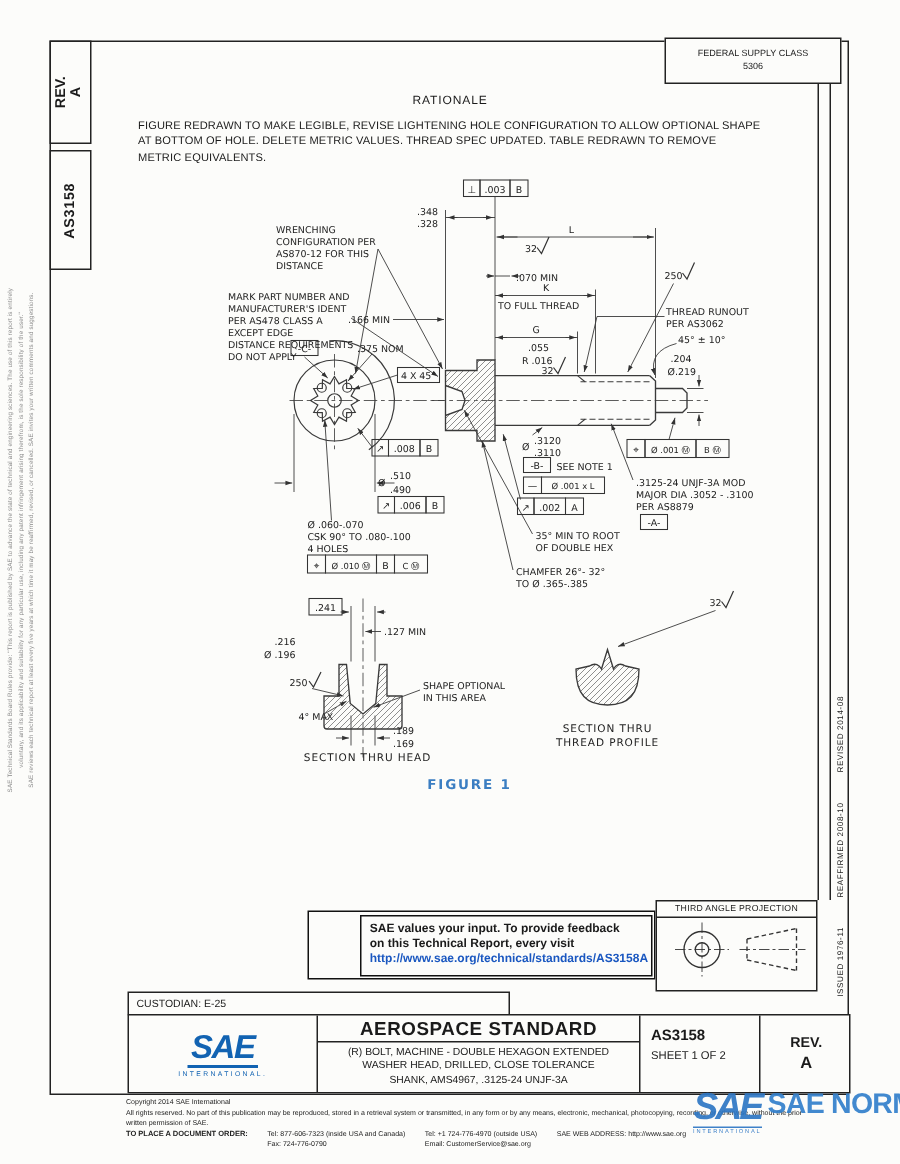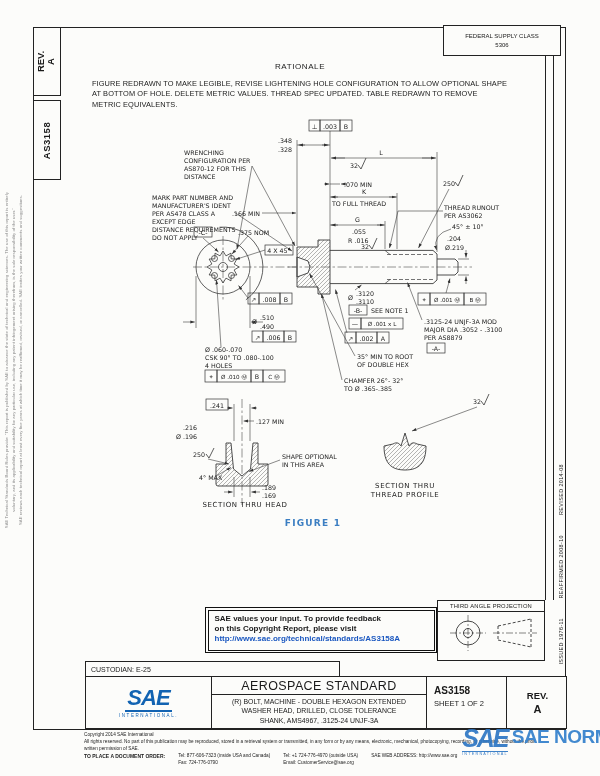--- a/index.html
+++ b/index.html
@@ -10,28 +10,28 @@
   .thin-line{border-left:1.2px solid #222;width:0;}
   .vtext{writing-mode:vertical-rl;transform:rotate(180deg);}
   .rot{transform:rotate(-90deg);}
   .center{display:flex;align-items:center;justify-content:center;}
   svg text{font-family:"DejaVu Sans","Liberation Sans",sans-serif;font-size:6.3px;fill:#222;}
   svg .cap{font-size:7px;letter-spacing:.6px;}
   svg .sym{font-size:6.6px;}
   .fsc{font-size:6px;text-align:center;line-height:1.5;}
   .rat-head{font-size:8px;letter-spacing:.6px;text-align:center;font-weight:bold;font-weight:normal;}
   .rat-body{font-size:7.4px;line-height:1.4;letter-spacing:.1px;}
-  .fb-box{font-size:8px;font-weight:bold;line-height:1.3;}
+  .fb-box{font-size:8px;font-weight:bold;line-height:1.3;margin-left:32px;}
   .fb-link{color:#1a57c0;}
   .proj-label{font-size:5.8px;text-align:center;letter-spacing:.2px;}
   .tb-cell{box-sizing:border-box;border-left:1.3px solid #222;position:relative;}
   .sae-logo{color:#1263b2;font-style:italic;font-weight:900;font-size:22px;letter-spacing:-1px;line-height:1;
             border-bottom:2.5px solid #1263b2;padding:0 2px 1px 2px;}
   .sae-sub{color:#1263b2;font-size:4.5px;letter-spacing:1.6px;margin-top:1px;}
-  .aero{font-weight:normal;font-size:12.5px;letter-spacing:.4px;text-align:center;}
+  .aero{font-weight:bold;font-size:12.5px;letter-spacing:.4px;text-align:center;}
   .title-lines{font-size:6.9px;text-align:center;line-height:1.35;margin-top:2px;}
   .footer{font-size:4.7px;color:#222;line-height:1.45;}
   .footer b{font-size:5px;}
   .wm{display:flex;align-items:flex-start;gap:4px;opacity:.92;}
   .wm-logo{color:#2e77c4;font-style:italic;font-weight:900;font-size:25px;line-height:.9;letter-spacing:-2px;}
   .wm-text{color:#3380cc;font-weight:900;font-size:19px;line-height:1;letter-spacing:-.5px;white-space:nowrap;}
   .wm-sub{color:#2e77c4;font-size:3.8px;letter-spacing:1.2px;border-top:1px solid #2e77c4;margin-top:1px;}
   .disclaimer{font-size:4.2px;color:#8a8a8a;letter-spacing:.1px;white-space:nowrap;}
 </style>
 </head>
@@ -321,21 +321,21 @@
   <div class="abs rat-head" style="left:60px;top:62px;width:480px;">RATIONALE</div>
   <div class="abs rat-body" style="left:92px;top:79px;width:450px;">
     <div>FIGURE REDRAWN TO MAKE LEGIBLE, REVISE LIGHTENING HOLE CONFIGURATION TO ALLOW OPTIONAL SHAPE</div>
     <div>AT BOTTOM OF HOLE. DELETE METRIC VALUES. THREAD SPEC UPDATED. TABLE REDRAWN TO REMOVE</div>
     <div>METRIC EQUIVALENTS.</div>
   </div>
 
   <div class="abs" style="left:205px;top:607px;width:232px;height:46px;border:1.6px solid #111;box-sizing:border-box;background:#fcfcfa;">
     <div style="position:absolute;inset:1.5px;border:1px solid #111;padding:3px 6px;box-sizing:border-box;" class="fb-box">
       <div>SAE values your input. To provide feedback</div>
-      <div>on this Copyright Report, please visit</div>
+      <div>on this Technical Report, every visit</div>
       <div class="fb-link">http://www.sae.org/technical/standards/AS3158A</div>
     </div>
   </div>
 
   <div class="abs bordered" style="left:437px;top:600px;width:108px;height:61px;background:#fcfcfa;">
     <div class="proj-label" style="border-bottom:1.2px solid #222;padding:2px 0;">THIRD ANGLE PROJECTION</div>
     <svg width="105" height="42" viewBox="0 0 105 42">
       <g stroke="#333" stroke-width="0.9" fill="none">
         <circle cx="30" cy="21" r="12"></circle>
         <circle cx="30" cy="21" r="4.5"></circle>

